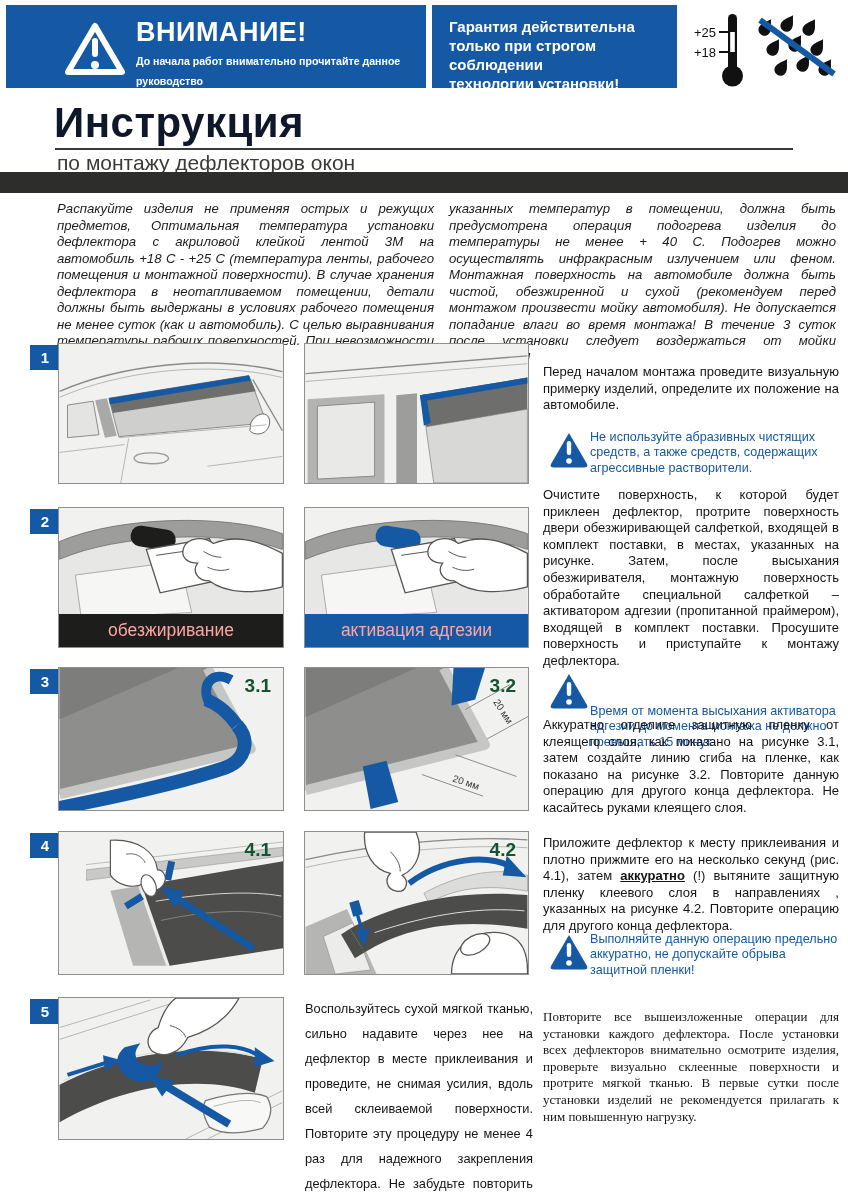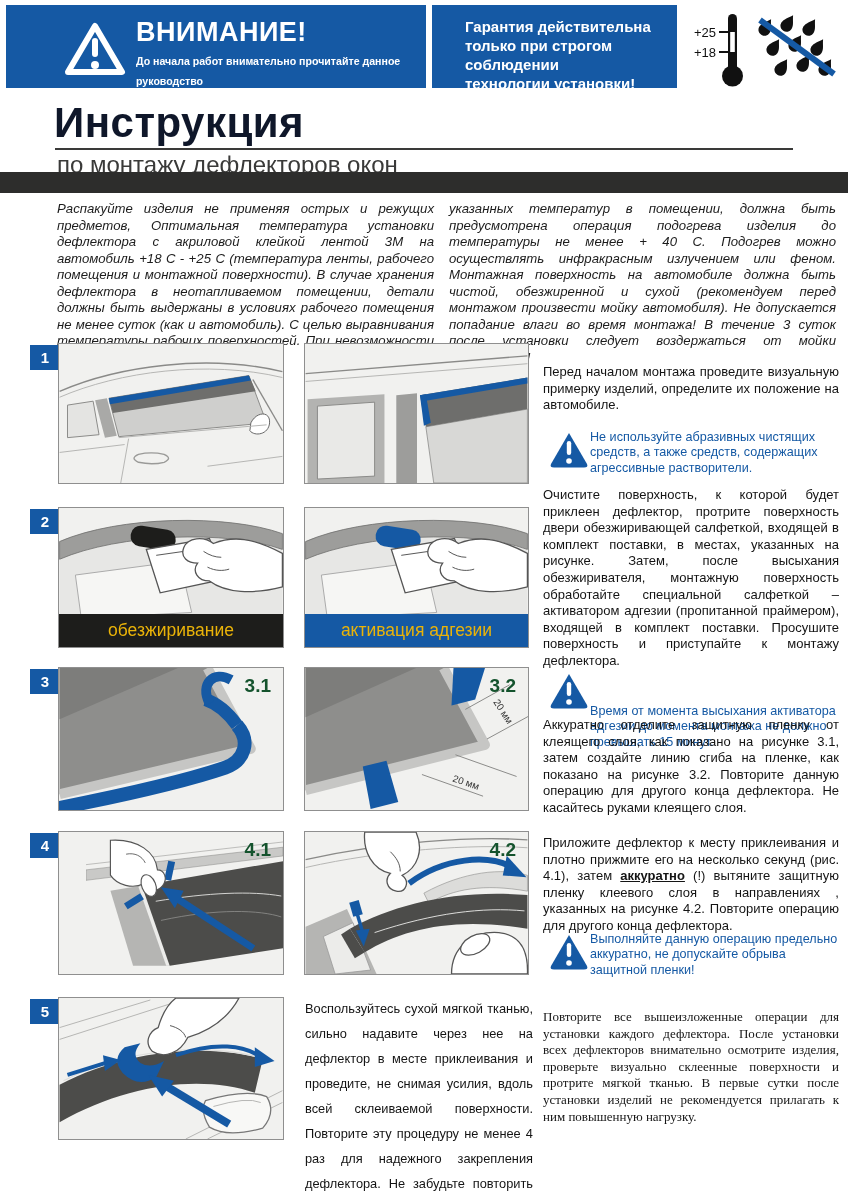--- a/index.html
+++ b/index.html
@@ -11,41 +11,41 @@
   .accent-bg{background:var(--accent,#1559a4);}
   .accent-fill{fill:var(--accent,#1559a4);}
   .accent-stroke{stroke:var(--accent,#1559a4);}
 
   
   .hdr-block{background:var(--accent,#1559a4);color:#fff;}
   .hdr-left{left:6px;top:5px;width:420px;height:83px;}
   .hdr-right{left:432px;top:5px;width:245px;height:83px;}
   .attention-title{position:absolute;left:130px;top:12px;font-size:27px;font-weight:bold;letter-spacing:.5px;}
   .attention-sub{position:absolute;left:130px;top:46px;font-size:10.6px;line-height:20px;font-weight:bold;}
-  .warranty{position:absolute;left:17px;top:12px;width:220px;font-size:15px;font-weight:bold;line-height:19px;margin-left:16px;}
+  .warranty{position:absolute;left:17px;top:12px;width:220px;font-size:15px;font-weight:bold;line-height:19px;}
 
   
   .title-main{left:54px;top:99px;font-size:42px;font-weight:bold;color:#0f172a;letter-spacing:.5px;}
   .title-rule{left:55px;top:148px;width:738px;height:2px;background:#3a3a39;}
-  .title-sub{left:57px;top:151px;font-size:24px;color:#3a3a39;}
+  .title-sub{left:57px;top:151px;font-size:21px;color:#3a3a39;}
   .divider-bar{left:0;top:172px;width:848px;height:21px;background:var(--bar-dark,#2d2d2c);}
 
   
   .intro{font-size:13.2px;font-style:italic;line-height:16.5px;text-align:justify;color:#1c1c1c;}
   .intro-left{left:57px;top:201px;width:377px;}
   .intro-right{left:449px;top:201px;width:387px;}
 
   
   .badge{left:30px;width:30px;height:25px;display:flex;align-items:center;justify-content:center;
          color:#fff;font-weight:bold;font-size:15px;}
   .panel{background:var(--panel-bg,#f1f1ef);border:1px solid var(--panel-border,#8f8f8f);box-sizing:border-box;}
   .panel svg{display:block;width:100%;height:100%;}
   .fig-label{position:absolute;top:7px;right:12px;font-size:19px;font-weight:bold;color:#14532d;}
   .panel-caption{position:absolute;left:0;right:0;bottom:0;height:33px;display:flex;align-items:center;
-                 justify-content:center;color:#eab308;font-size:17.5px;}
+                 justify-content:center;color:#fca5a5;font-size:17.5px;}
   .caption-black{background:var(--label-black,#1d1d1b);}
 
   
   .rtext{left:543px;width:296px;font-size:13px;line-height:16.6px;text-align:justify;color:#141414;}
   .mtext{left:305px;width:228px;font-size:12.8px;line-height:25px;text-align:justify;color:#141414;}
   .warn{display:flex;align-items:flex-start;}
   .warn-text{color:var(--accent,#1559a4);font-size:12.6px;line-height:15.4px;}
   .u-bold{font-weight:bold;text-decoration:underline;}
 
   .ink{fill:#111;}

